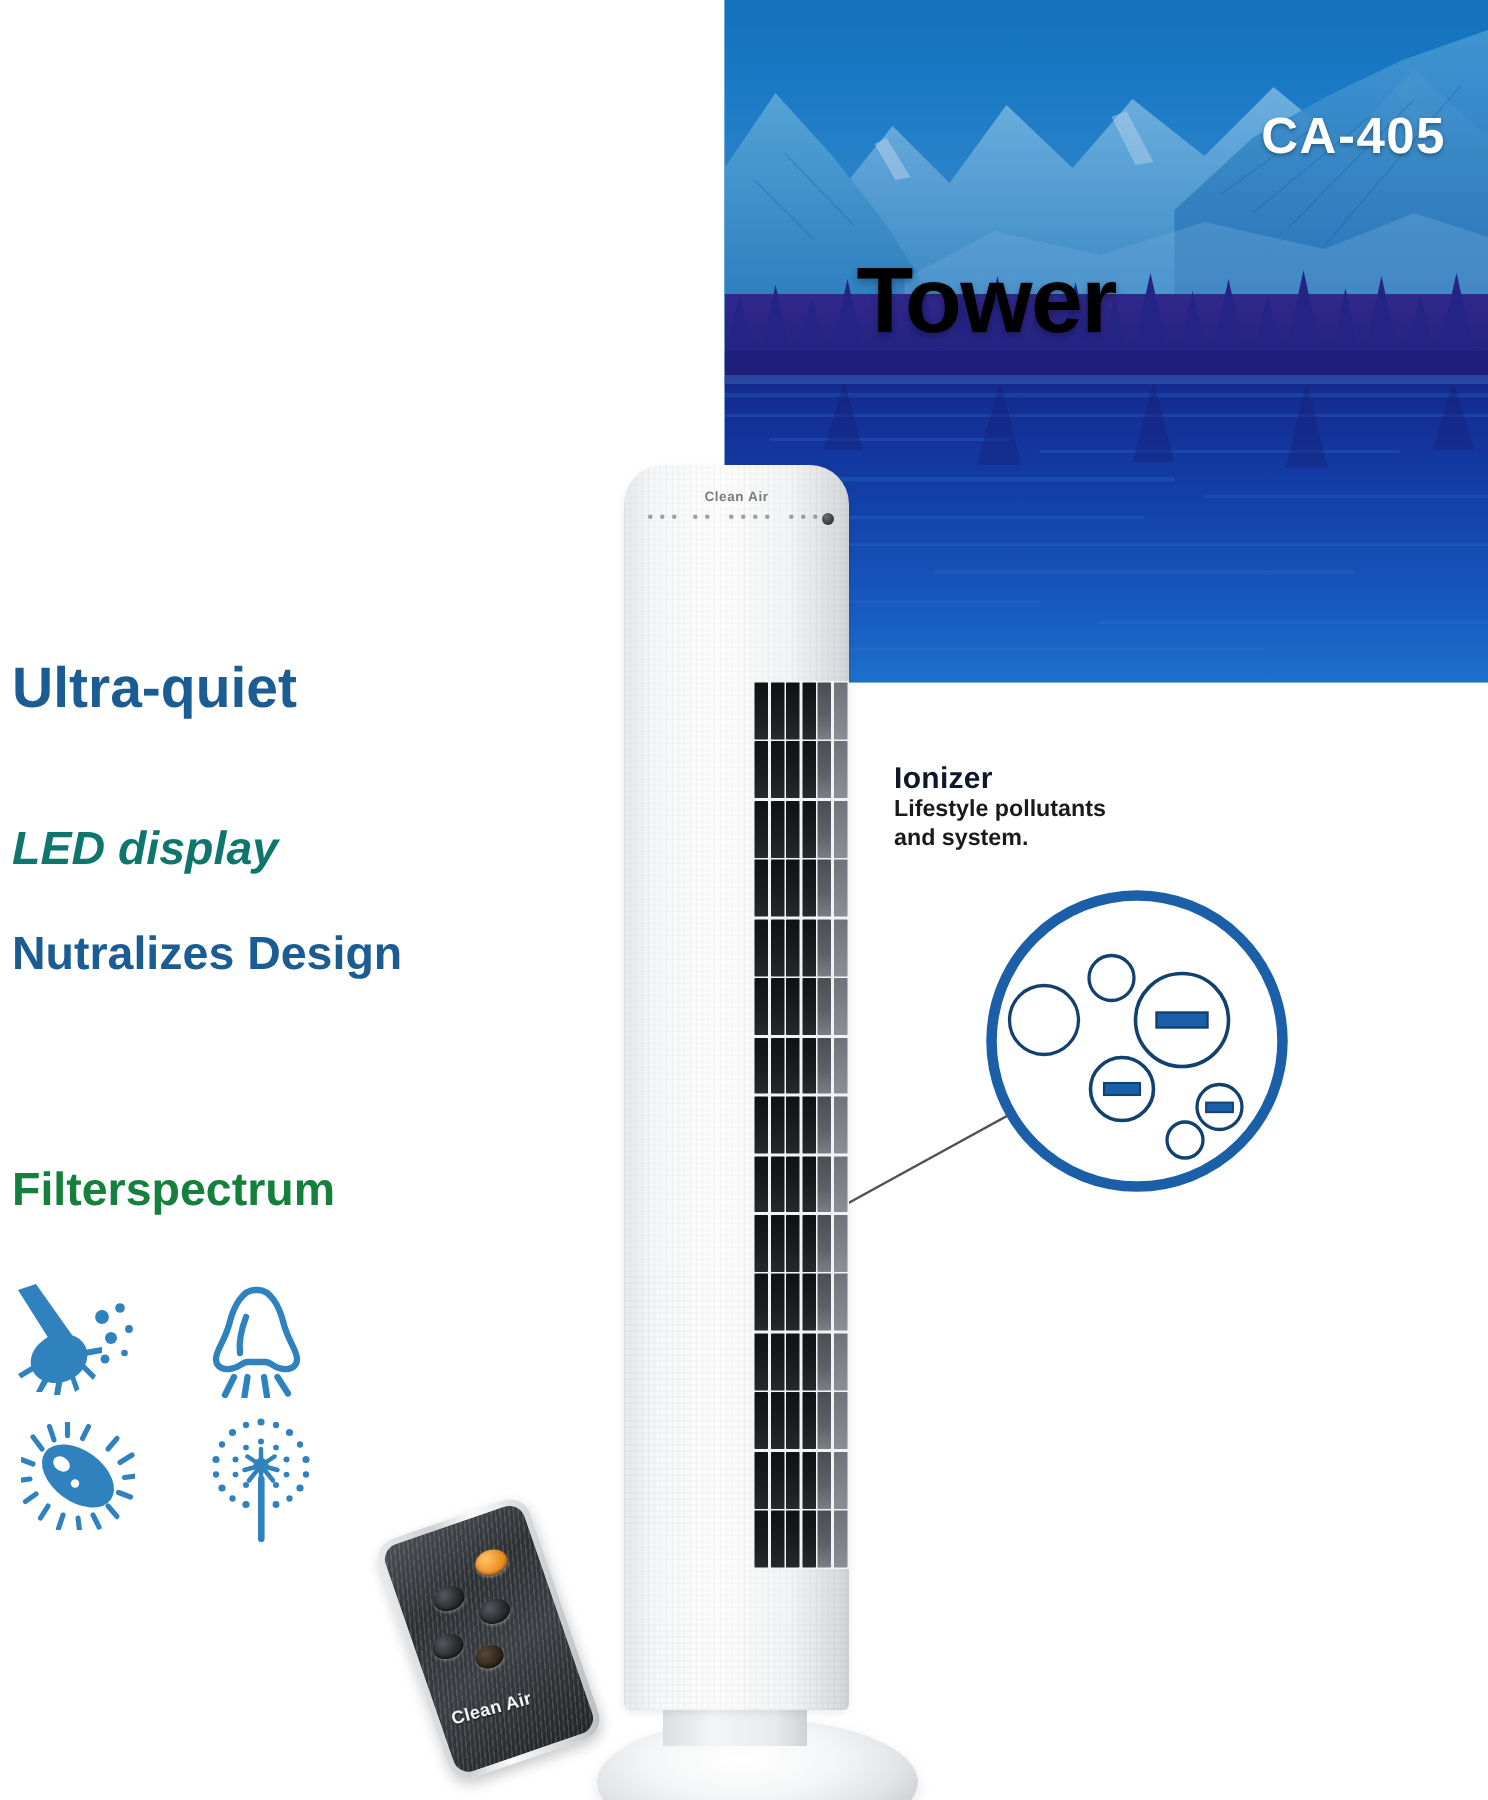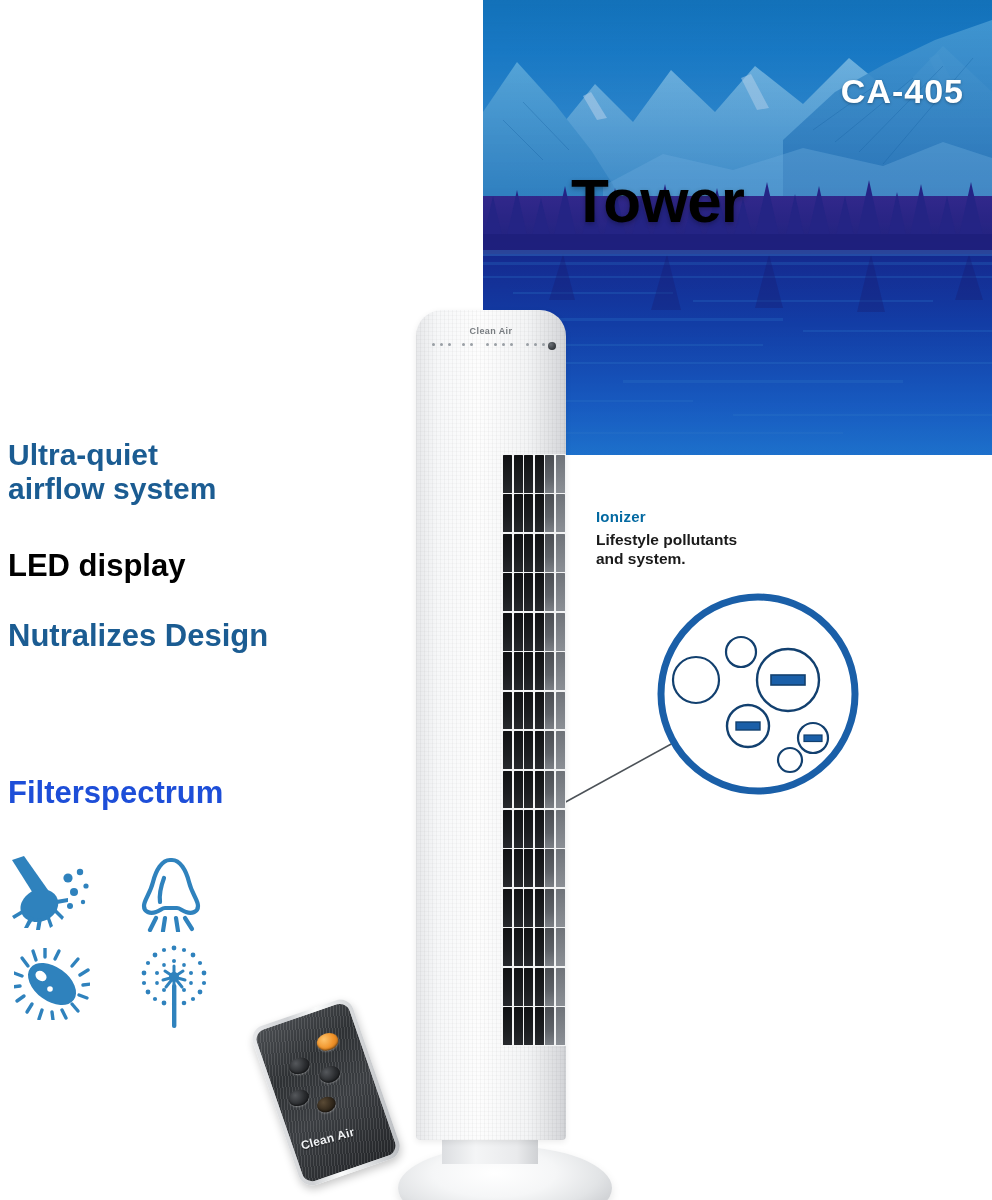--- a/index.html
+++ b/index.html
@@ -38,38 +38,38 @@
     position:absolute;left:88px;top:172px;
     color:#000000;font-weight:bold;font-size:62px;line-height:0.92;
     letter-spacing:-1px;
     text-shadow:0 2px 5px rgba(0,0,0,.30);
   }
   .hero-title .l2{display:block;}
 
   
   .feat{position:absolute;left:8px;font-weight:bold;line-height:1.14;}
   .feat.dark{color:#1b5c92;}
-  .feat.light{color:#000000;}
-  #feat-airflow{top:438px;font-size:30px;width:340px;}
+  .feat.light{color:#0f766e;font-style:italic;}
+  #feat-airflow{top:438px;font-size:38px;width:340px;}
   #feat-led{top:548px;font-size:31px;}
   #feat-lifestyle{top:618px;font-size:31px;}
-  #feat-filterspectrum{top:775px;font-size:31px;color:#1d4ed8;}
+  #feat-filterspectrum{top:775px;font-size:31px;color:#15803d;}
 
   
   .icons{position:absolute;left:0px;top:856px;width:230px;height:180px;}
   .icon-cell{position:absolute;}
   #icon-dust{left:8px;top:0px;}
   #icon-nose{left:132px;top:0px;}
   #icon-microbe{left:14px;top:92px;}
   #icon-pollen{left:136px;top:88px;}
 
   
   .ion-label{
     position:absolute;left:596px;top:508px;
-    color:#0369a1;font-size:15px;font-weight:bold;letter-spacing:.2px;text-align:right;
+    color:#0f172a;font-size:20px;font-weight:bold;letter-spacing:.2px;text-align:right;
   }
   .ion-desc{
     position:absolute;left:596px;top:530px;
     color:#1a1a1a;font-size:15.5px;font-weight:bold;line-height:1.25;width:210px;
   }
   .ion-circle{
     position:absolute;left:648px;top:592px;width:220px;height:205px;
   }
   .leader{
     position:absolute;left:560px;top:718px;width:150px;height:90px;
@@ -285,21 +285,20 @@
 
     <div class="hero-model">CA-405</div>
 
     <div class="hero-title">
       <span>Tower</span>
     </div>
   </div>
 
   <div class="feat dark" id="feat-airflow">
     <div>Ultra-quiet</div>
-    <div>airflow system</div>
   </div>
 
   <div class="feat light" id="feat-led">LED display</div>
 
   <div class="feat dark" id="feat-lifestyle">Nutralizes Design</div>
 
   <div class="feat dark" id="feat-filterspectrum">Filterspectrum</div>
 
   <div class="icons">
 

